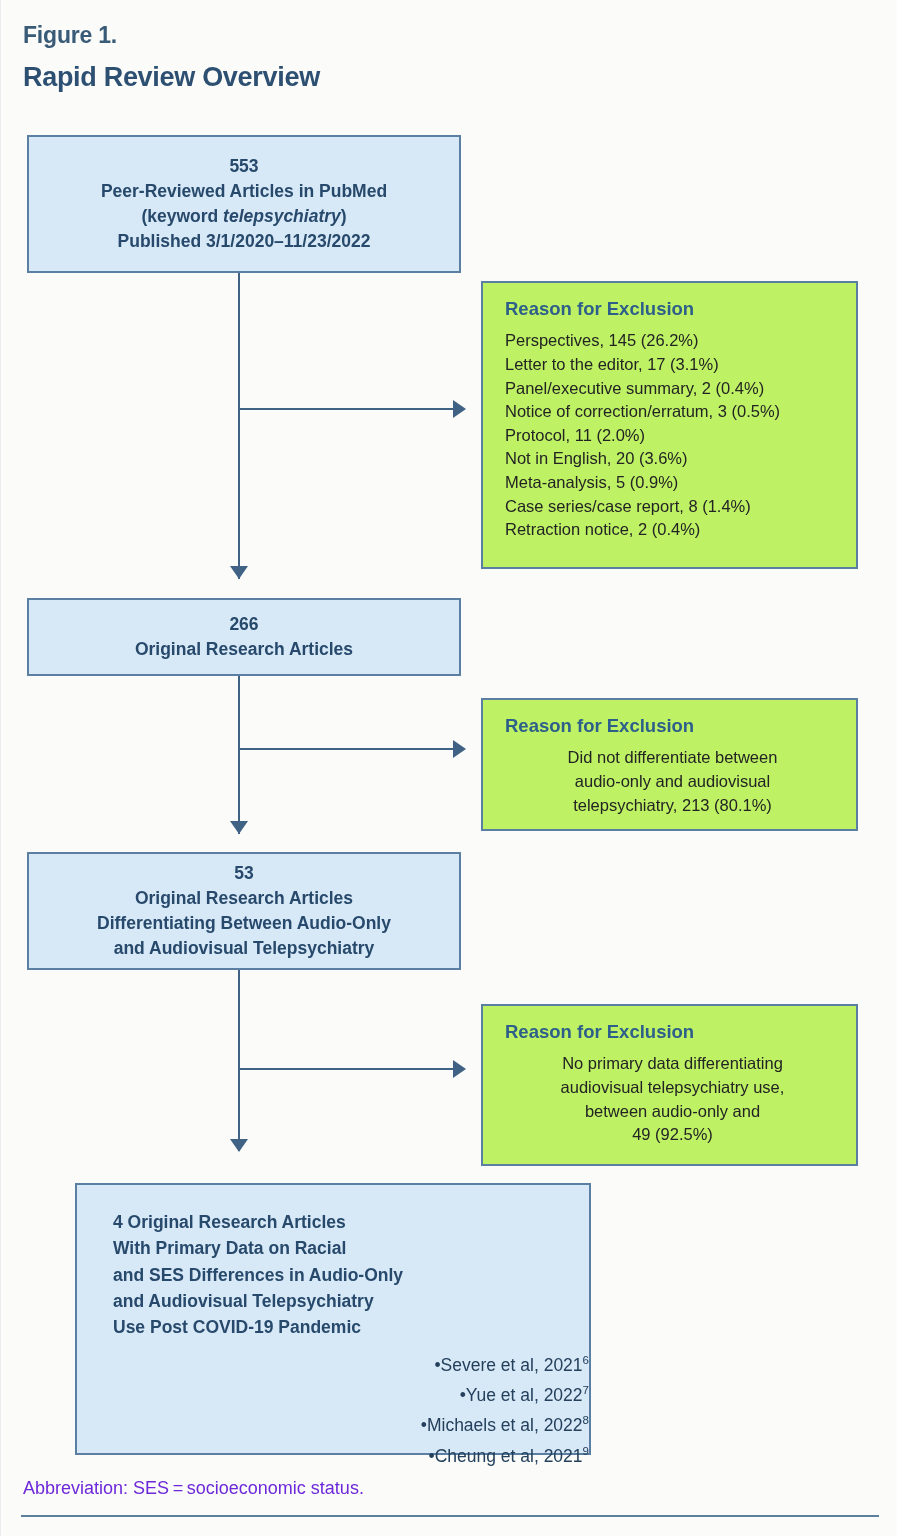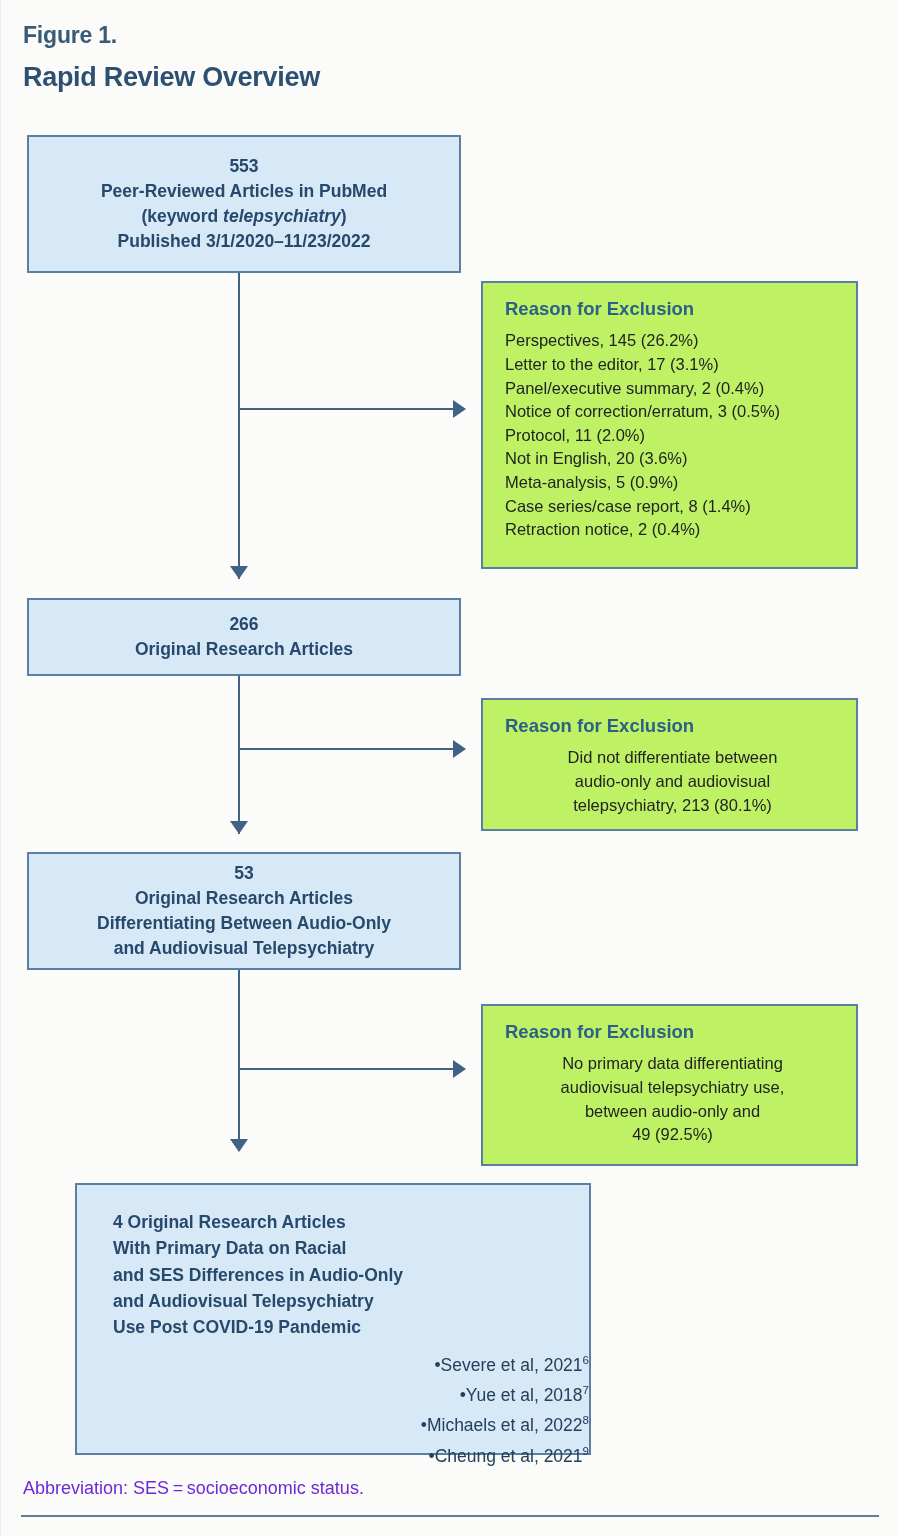--- a/index.html
+++ b/index.html
@@ -236,21 +236,21 @@
   <div class="finalbox" style="left:26px; top:1183px; width:516px; height:272px;margin-left:48px;">
     <div class="fb-head">
       <span class="ln">4 Original Research Articles</span>
       <span class="ln">With Primary Data on Racial</span>
       <span class="ln">and SES Differences in Audio-Only</span>
       <span class="ln">and Audiovisual Telepsychiatry</span>
       <span class="ln">Use Post COVID-19 Pandemic</span>
     </div>
     <ul>
       <li><span>Severe et al, 2021</span><sup>6</sup></li>
-      <li><span>Yue et al, 2018</span><sup>7</sup></li>
+      <li><span>Yue et al, 2022</span><sup>7</sup></li>
       <li><span>Michaels et al, 2022</span><sup>8</sup></li>
       <li><span>Cheung et al, 2021</span><sup>9</sup></li>
     </ul>
   </div>
 
   <div class="footnote">Abbreviation: SES = socioeconomic status.</div>
   <div class="footrule"></div>
 
 </div>
 

